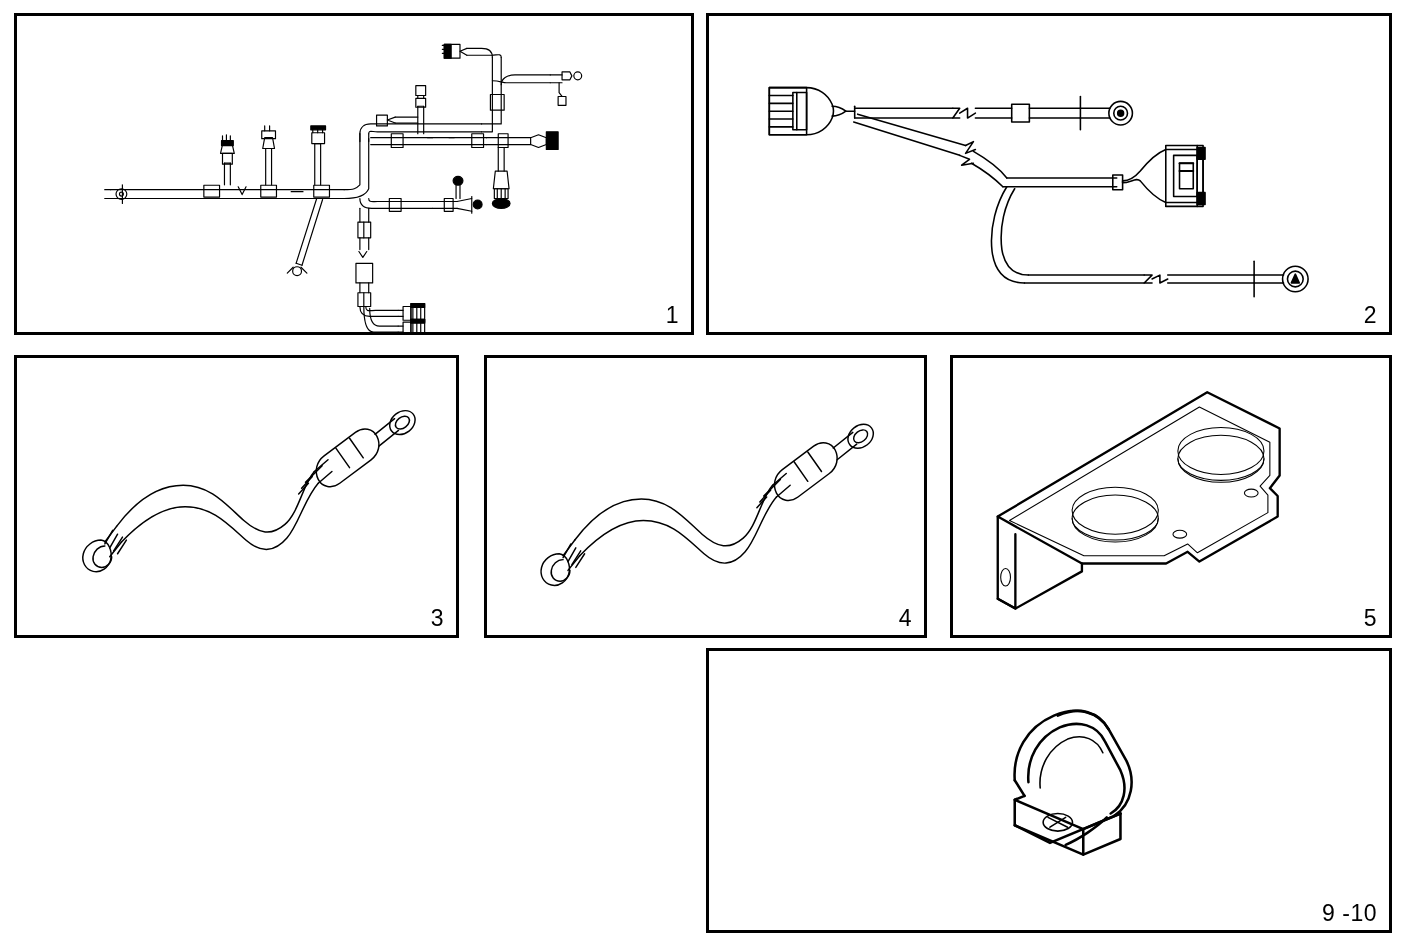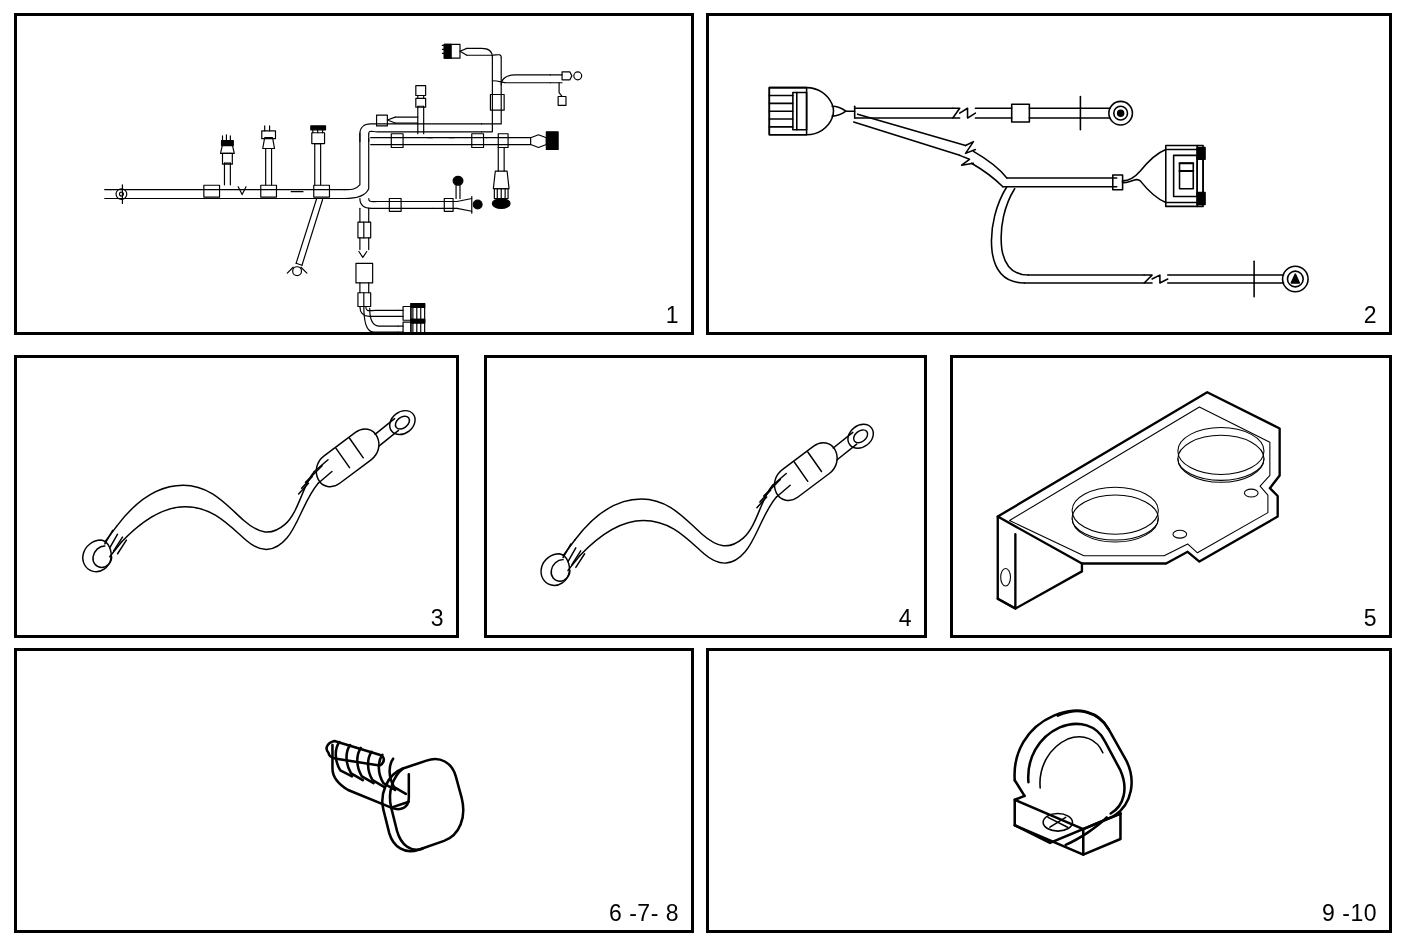--- a/index.html
+++ b/index.html
@@ -352,41 +352,20 @@
 
         <ellipse cx="230" cy="180" rx="7" ry="4"></ellipse>
         <ellipse cx="303" cy="138" rx="7" ry="4"></ellipse>
 
         <ellipse cx="52" cy="224" rx="5" ry="9"></ellipse>
       </g>
     </svg>
     <div class="panel-number">5</div>
   </div>
 
-  <div class="panel" id="panel-6">
-    <svg class="panel-figure" viewBox="0 0 680 285">
-      <g fill="none" stroke="#000" stroke-width="2.6" stroke-linecap="round" stroke-linejoin="round">
-
-        <path d="M314 104 C310 100 312 94 320 92 L366 106 C372 108 372 114 366 117 L322 110 C316 109 314 107 314 104 Z"></path>
-        <path d="M318 96 L318 120 C318 128 324 136 334 142 L378 160 C388 164 396 160 396 150 L396 126"></path>
-
-        <path d="M325 93 C320 100 320 112 326 122 L338 128"></path>
-        <path d="M336 96 C331 103 331 115 337 125 L349 132"></path>
-        <path d="M347 99 C342 106 342 118 348 128 L360 135"></path>
-        <path d="M358 103 C353 110 353 122 359 132 L371 139"></path>
-        <path d="M369 106 C364 113 364 125 370 135 L382 142"></path>
-        <path d="M380 110 C375 117 375 129 381 139 L393 146"></path>
-
-        <path d="M390 120 L414 112 C428 107 440 114 444 128 L450 150 C455 170 448 188 432 194 L406 203 C392 208 380 200 376 186 L370 162 C366 146 374 126 390 120 Z"></path>
-        <path d="M390 120 C380 128 374 144 378 160 L384 184 C388 198 398 206 410 202"></path>
-        <path d="M378 160 L396 154"></path>
-      </g>
-    </svg>
-    <div class="panel-number">6 -7- 8</div>
-  </div>
 
   <div class="panel" id="panel-7">
     <svg class="panel-figure" viewBox="0 0 686 285">
       <g fill="none" stroke="#000" stroke-width="2.6" stroke-linecap="round" stroke-linejoin="round">
 
         <path d="M308 132 C306 104 320 78 348 66 C372 56 394 62 404 80 L422 112 C432 132 428 156 410 168"></path>
         <path d="M308 132 L318 148"></path>
 
         <path d="M322 134 C320 110 332 88 354 78 C374 70 392 76 400 92 L416 122 C424 140 420 158 406 166"></path>
 

